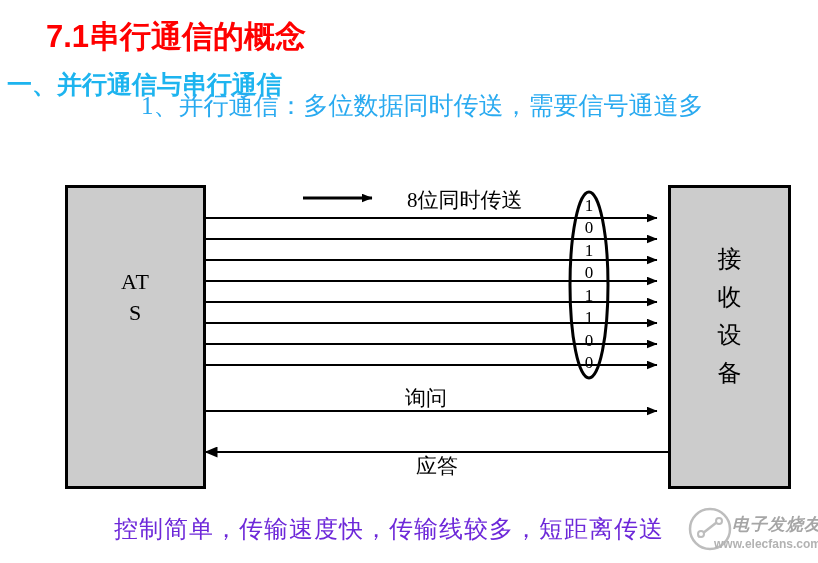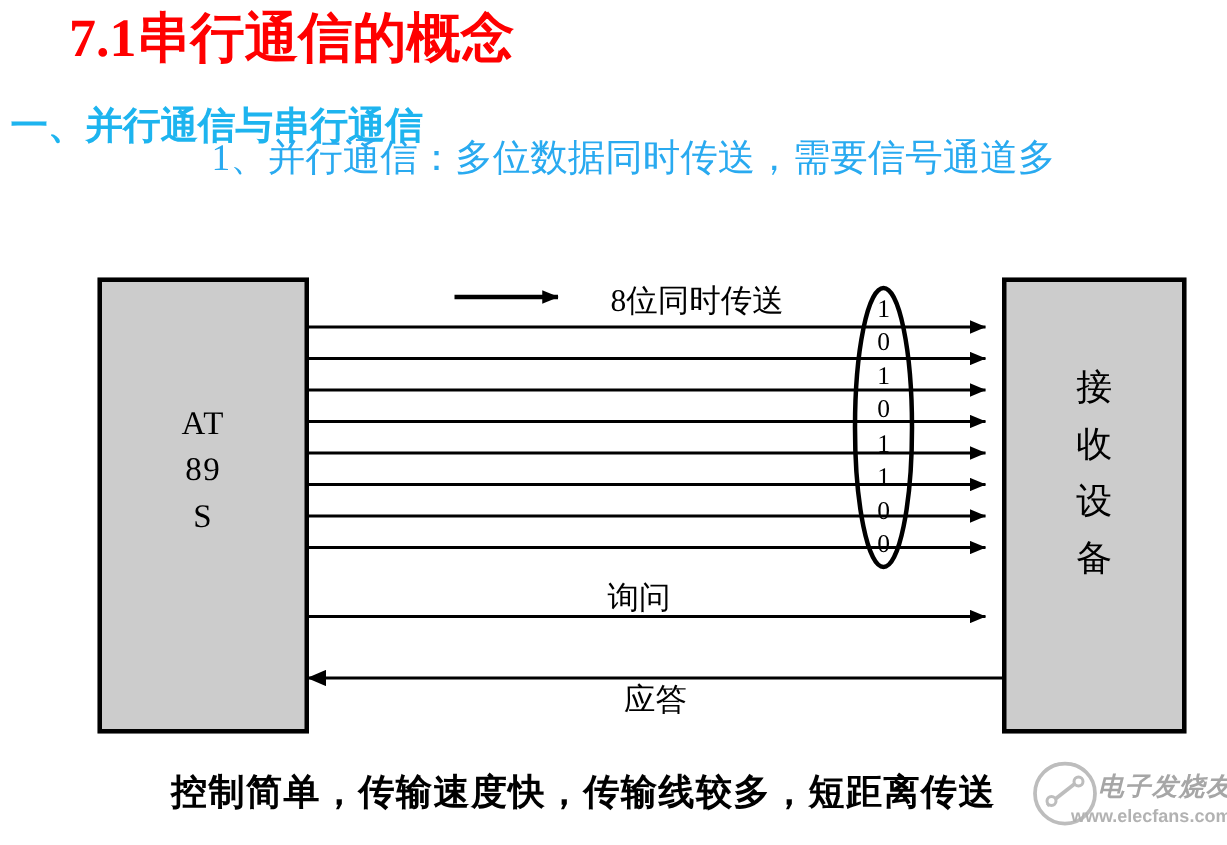--- a/index.html
+++ b/index.html
@@ -12,24 +12,24 @@
     height: 563px;
     position: relative;
     overflow: hidden;
     font-family: "Liberation Serif", "DejaVu Serif", serif;
   }
 
   
   .title-main {
     position: absolute;
     left: 46px;
-    top: 8px;
-    font-family: Liberation Serif, serif;
-    font-weight: bold;
-    font-size: 36px;
+    top: 20px;
+    font-family: Liberation Sans, sans-serif;
+    font-weight: bold;
+    font-size: 31px;
     line-height: 34px;
     color: #ff0000;
     white-space: nowrap;
     letter-spacing: 0px;
   }
   .title-sub {
     position: absolute;
     left: 7px;
     top: 45px;
     font-family: "Liberation Sans", "DejaVu Sans", sans-serif;
@@ -132,24 +132,24 @@
     color: #000000;
   }
   #bitstream span { display: block; }
 
   
   .conclusion {
     position: absolute;
     left: 114px;
     top: 513px;
     font-family: "Liberation Sans", "DejaVu Sans", sans-serif;
-    font-weight: bold;
+    font-weight: normal;
     font-size: 24px;
     line-height: 32px;
-    color: #000000;
+    color: #6d28d9;
     white-space: nowrap;
     letter-spacing: 1px;
   }
 
   
   #watermark {
     position: absolute;
     left: 688px;
     top: 503px;
     width: 128px;
@@ -221,21 +221,20 @@
   <line x1="668" y1="452" x2="205" y2="452" stroke="#000000" stroke-width="2" marker-end="url(#arrL)"></line>
 
   <line x1="303" y1="198" x2="372" y2="198" stroke="#000000" stroke-width="3" marker-end="url(#arrR)"></line>
 
   <ellipse cx="589" cy="285" rx="19" ry="93" fill="none" stroke="#000000" stroke-width="3"></ellipse>
 </svg>
 
 <div class="devbox" id="box-mcu">
   <div class="dev-label" id="mcu-label">
     <div>AT</div>
-    <div>89</div>
     <div>S</div>
   </div>
 </div>
 
 <div class="devbox" id="box-receiver">
   <div class="dev-label" id="receiver-label">
     <span>接</span>
     <span>收</span>
     <span>设</span>
     <span>备</span>

